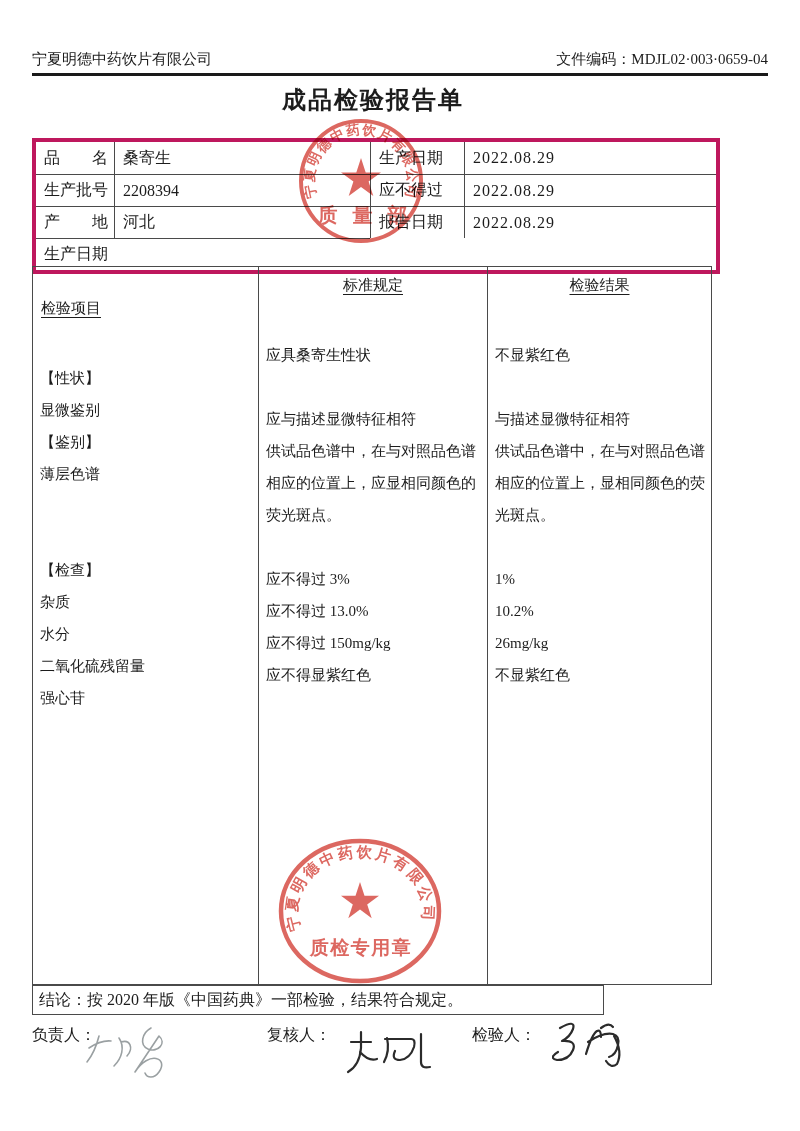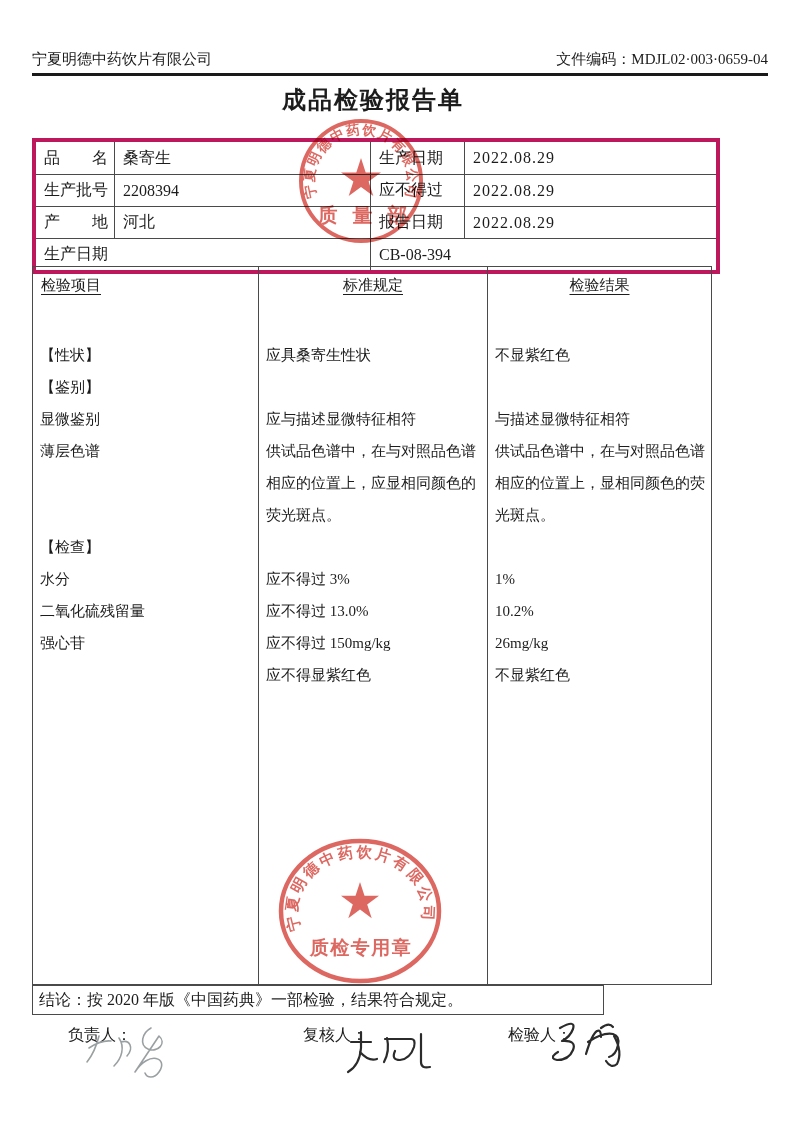--- a/index.html
+++ b/index.html
@@ -48,34 +48,34 @@
     position:absolute;left:32px;top:266px;width:680px;height:719px;
     border:1px solid #4a4a4a;box-sizing:border-box;
     display:flex;font-size:15px;
   }
   .mcol{height:100%;box-sizing:border-box;border-right:1px solid #4a4a4a;}
   .mcol.c1{width:226px;}
   .mcol.c2{width:229px;}
   .mcol.c3{width:223px;border-right:none;}
   .col-head{height:40px;padding-top:9px;box-sizing:border-box;}
   .col-head span{text-decoration:underline;text-underline-offset:4px;}
-  .c1 .col-head{padding-left:8px;}
+  .c1 .col-head{padding-left:8px;margin-top:23px;}
   .c2 .col-head,.c3 .col-head{text-align:center;}
   .gap{height:32px;}
   .ln{height:32px;line-height:32px;padding-left:7px;white-space:nowrap;overflow:visible;}
   .ln3{height:96px;line-height:32px;padding-left:7px;padding-right:1px;font-family:Liberation Serif, serif;}
   
   .conclusion{
     position:absolute;left:32px;top:985px;width:572px;height:30px;
     border:1px solid #4a4a4a;box-sizing:border-box;
     line-height:28px;padding-left:6px;font-size:16px;
   }
   
   .signers{position:absolute;left:32px;top:1016px;width:682px;height:24px;font-size:16px;}
-  .signers span{position:absolute;top:9px;margin-left:36px;}
+  .signers span{position:absolute;top:9px;}
   .sig-resp{left:0;}
   .sig-rev{left:235px;}
   .sig-insp{left:440px;}
   
   .stamp{position:absolute;mix-blend-mode:multiply;opacity:.88;}
   .stamp-ring{fill:none;stroke:#d8534b;}
   .stamp-star{fill:#d8534b;}
   .stamp-arc-text{fill:#d8534b;font-family:"Liberation Serif","DejaVu Serif",serif;font-weight:bold;}
   .stamp-flat-text{fill:#d8534b;font-family:"Liberation Serif","DejaVu Serif",serif;font-weight:bold;text-anchor:middle;}
   
@@ -106,32 +106,32 @@
     <div class="cell">2208394</div>
     <div class="cell">应不得过</div>
     <div class="cell date-val">2022.08.29</div>
 
     <div class="cell c1">产　　地</div>
     <div class="cell">河北</div>
     <div class="cell">报告日期</div>
     <div class="cell date-val">2022.08.29</div>
 
     <div class="cell c1 span2">生产日期</div>
-    <div class="cell span34">CB-08-394</div>
   </div>
 
   <div class="main-table">
     <div class="mcol c1">
       <div class="col-head"><span>检验项目</span></div>
       <div class="gap"></div>
       <div class="ln">【性状】</div>
+      <div class="ln">显微鉴别</div>
       <div class="ln">【鉴别】</div>
-      <div class="ln">显微鉴别</div>
       <div class="ln3">薄层色谱</div>
       <div class="ln">【检查】</div>
+      <div class="ln">杂质</div>
       <div class="ln">水分</div>
       <div class="ln">二氧化硫残留量</div>
       <div class="ln">强心苷</div>
     </div>
     <div class="mcol c2">
       <div class="col-head"><span>标准规定</span></div>
       <div class="gap"></div>
       <div class="ln">应具桑寄生性状</div>
       <div class="ln"></div>
       <div class="ln">应与描述显微特征相符</div>

